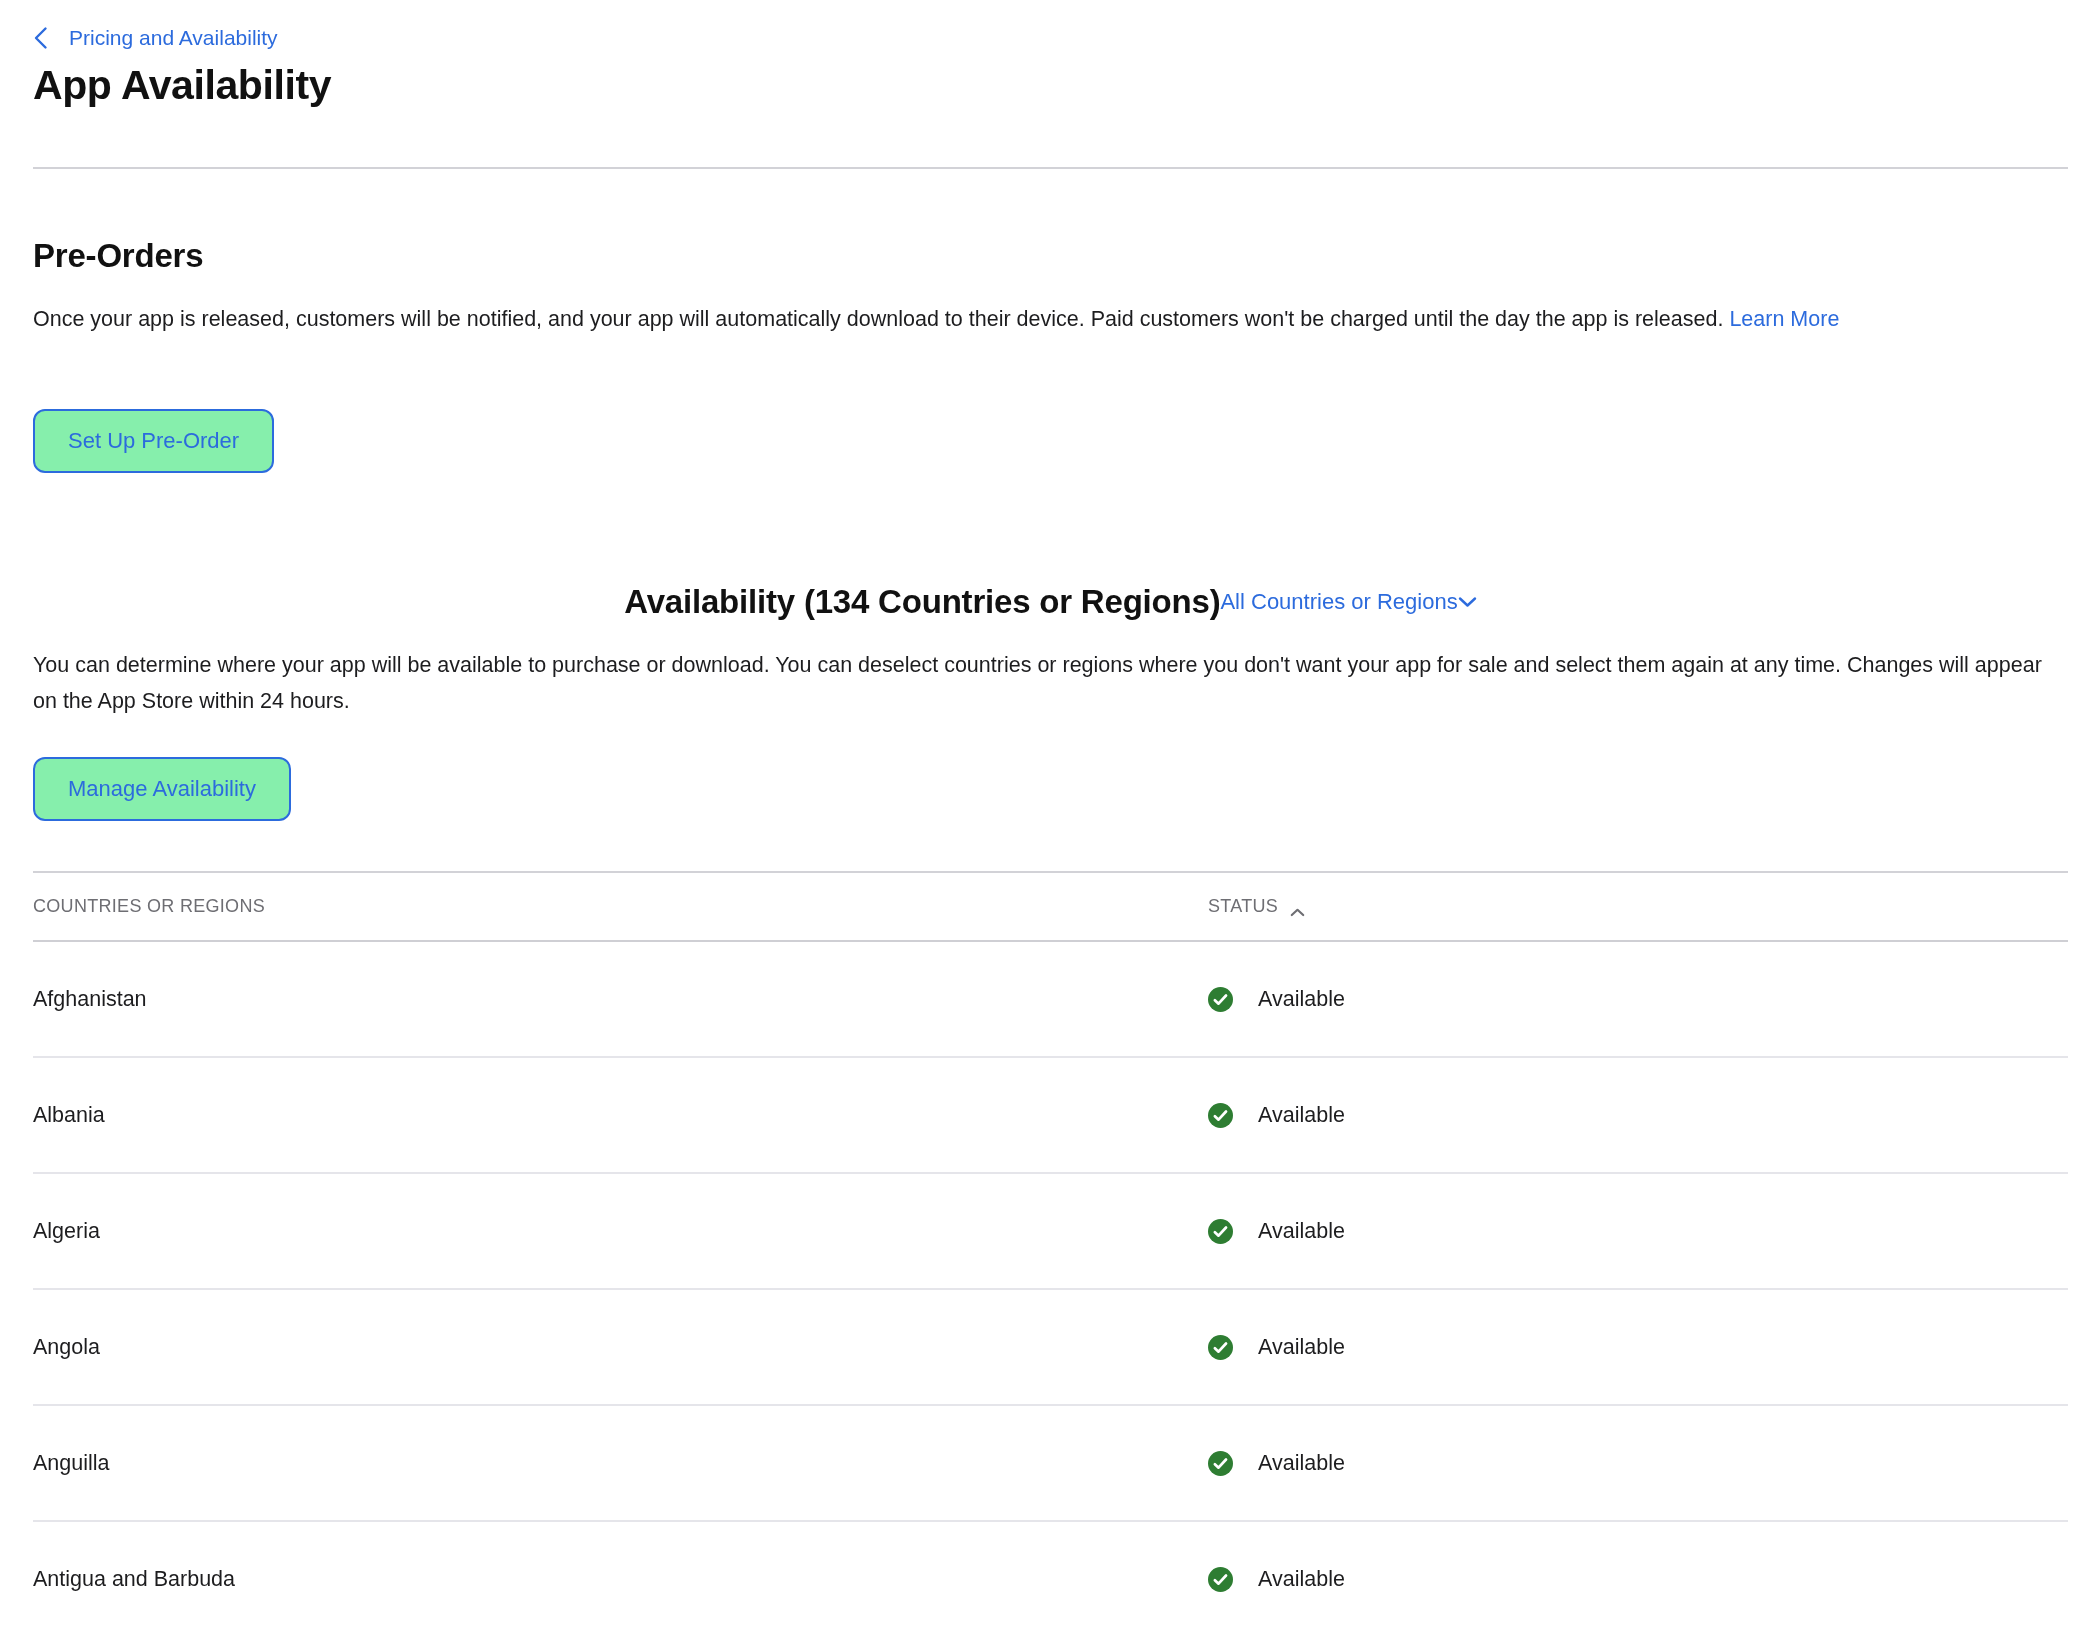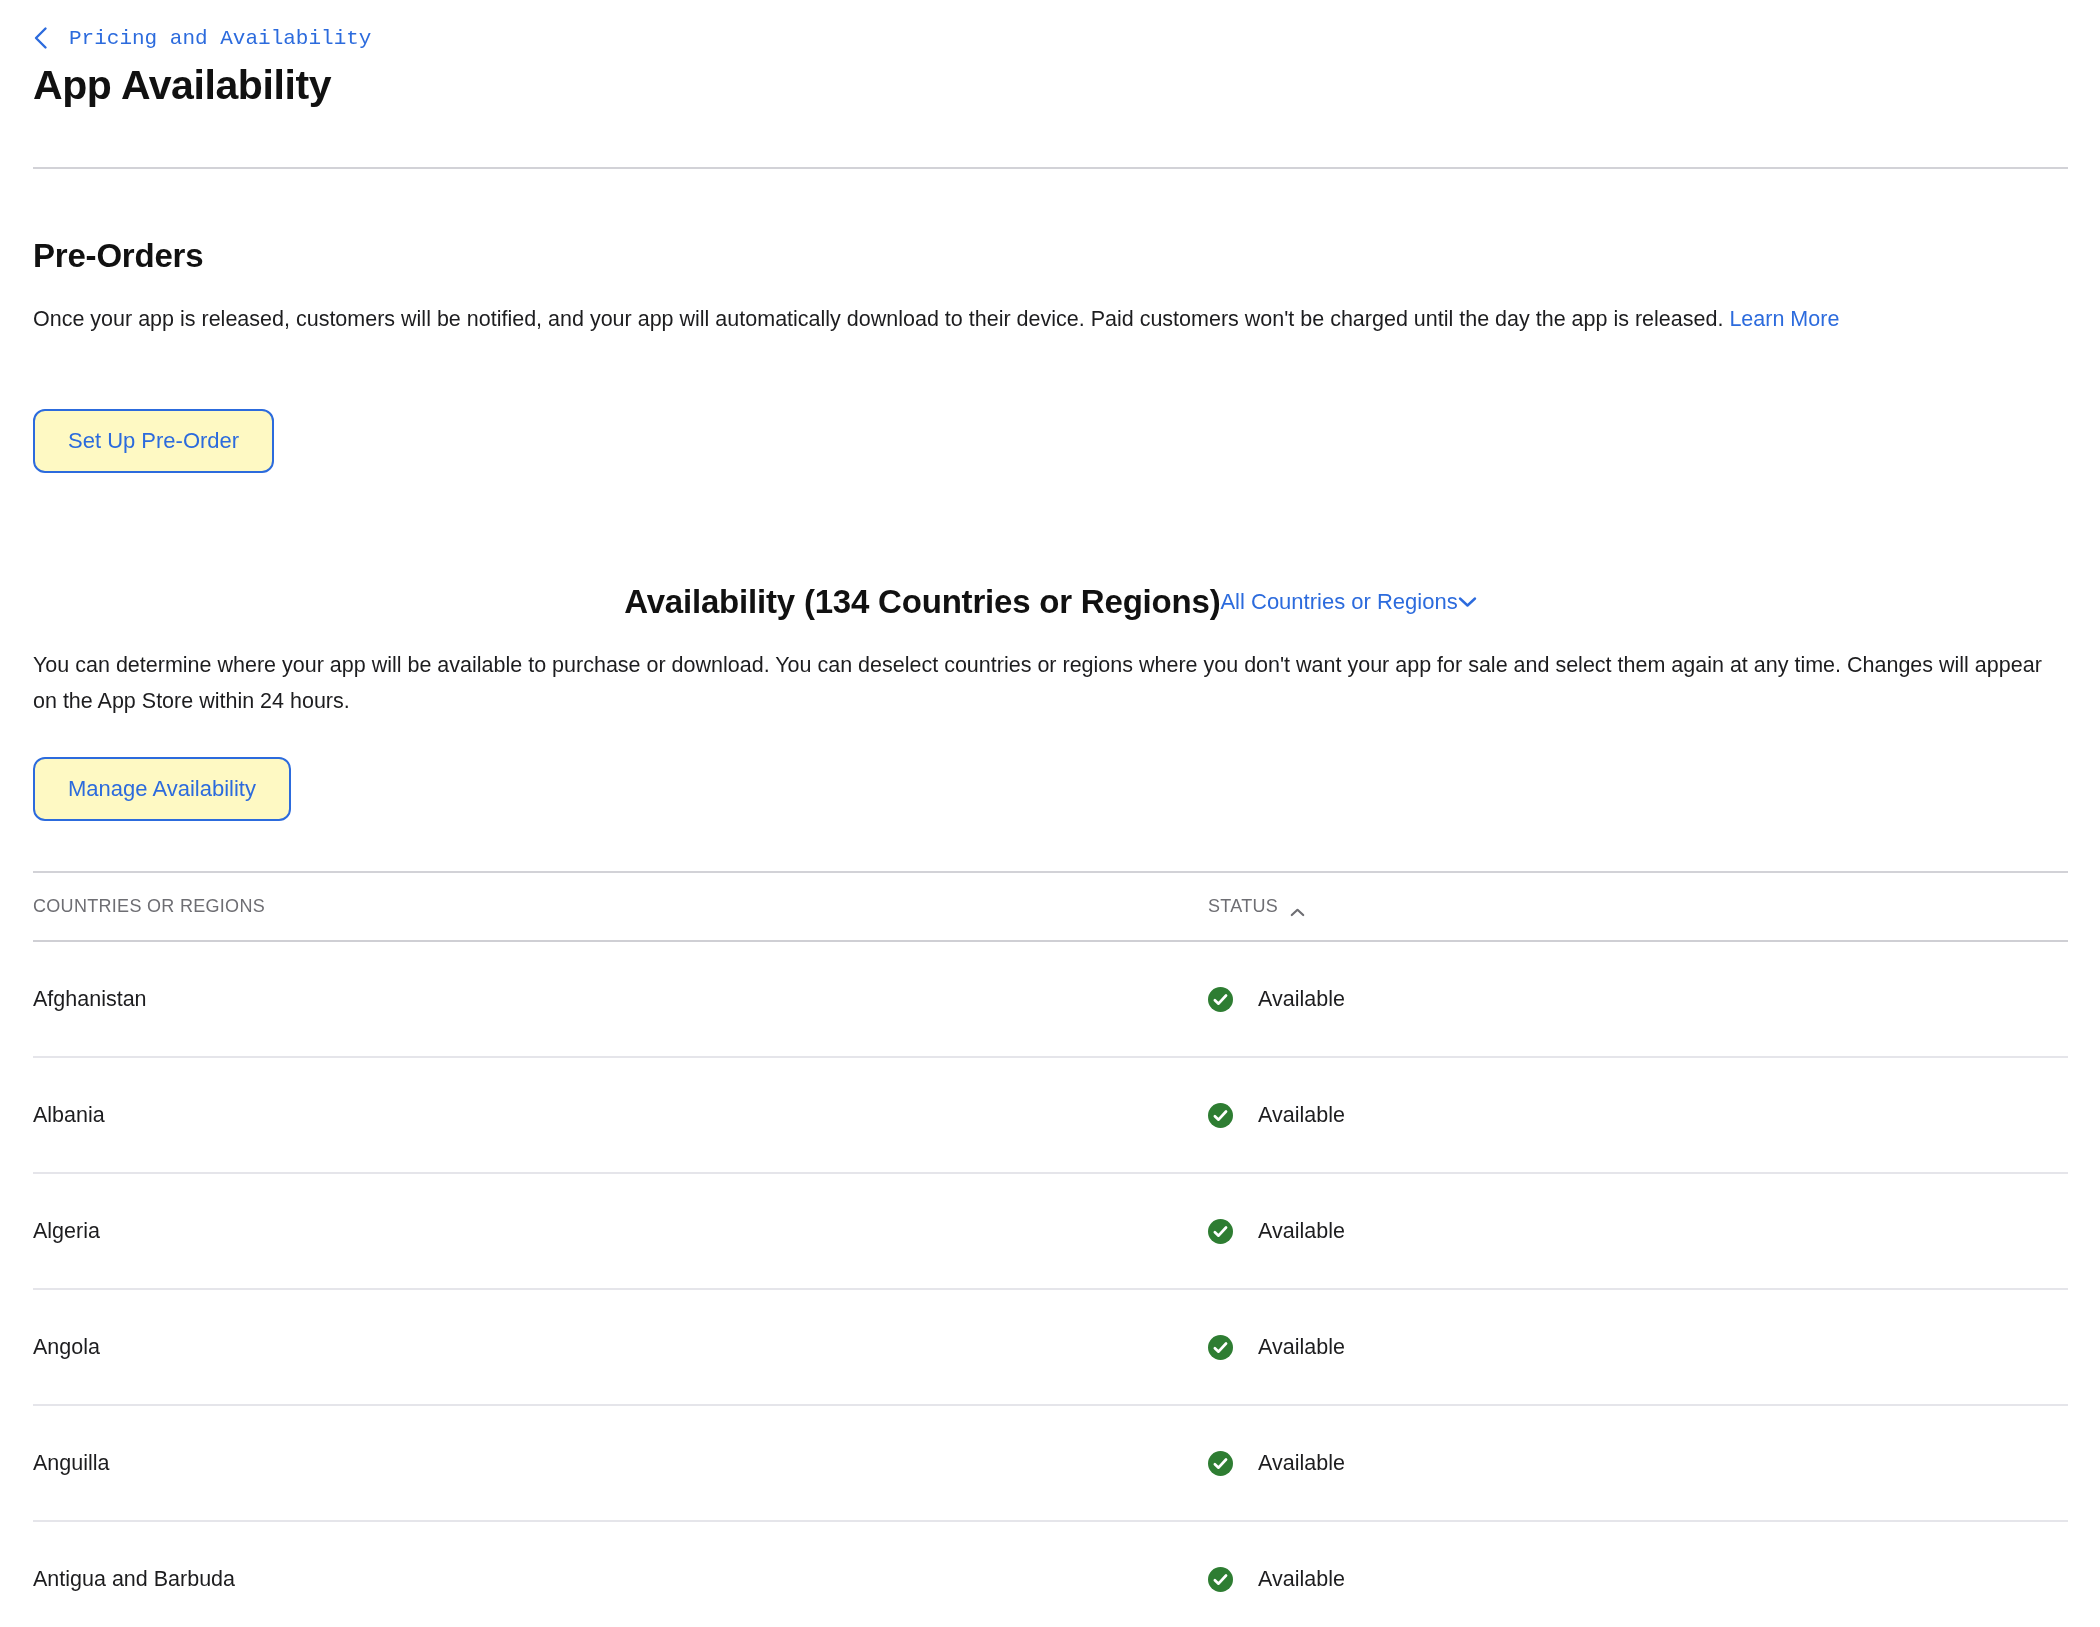--- a/index.html
+++ b/index.html
@@ -7,21 +7,21 @@
   body {
     width:2100px; height:1627px; overflow:hidden;
     font-family:"Liberation Sans", sans-serif;
     color:#1d1d1f;
     -webkit-font-smoothing:antialiased;
   }
   .page { padding:26px 32px 0 33px; }
 
   .breadcrumb {
     display:flex; align-items:center; gap:21px;
-    color:#2c6bdd; font-size:21px; width:max-content; cursor:pointer;font-family:Liberation Mono, monospace;
+    color:#2c6bdd; font-size:21px; width:max-content; cursor:pointer;
   }
   .breadcrumb svg { display:block; }
 
   .page-title {
     margin-top:12px;
     font-size:41px; font-weight:700; letter-spacing:-0.4px; color:#111;
   }
   .title-divider { margin-top:58px; border:none; border-top:2px solid #d2d2d7; }
 
   .section-preorders { margin-top:68px; }
@@ -30,21 +30,21 @@
     margin-top:26px; font-size:21.5px; line-height:36px; color:#1d1d1f;
     max-width:2010px;
   }
   .inline-link { color:#2c6bdd; cursor:pointer; }
 
   .outline-button {
     display:inline-block;
     padding:15px 33px;
     font-family:"Liberation Sans", sans-serif;
     font-size:22px; color:#2c6bdd; line-height:30px;
-    background:#fef9c3; border:2px solid #2c6bdd; border-radius:12px;
+    background:#86efac; border:2px solid #2c6bdd; border-radius:12px;
     cursor:pointer;
   }
   .setup-btn { margin-top:72px; }
   .manage-btn { margin-top:38px; }
 
   .section-availability { margin-top:110px; }
   .availability-header { display:flex; align-items:center; justify-content:center; }
   .filter-link {
     display:flex; align-items:center; 
     color:#2c6bdd; font-size:22px; cursor:pointer;

